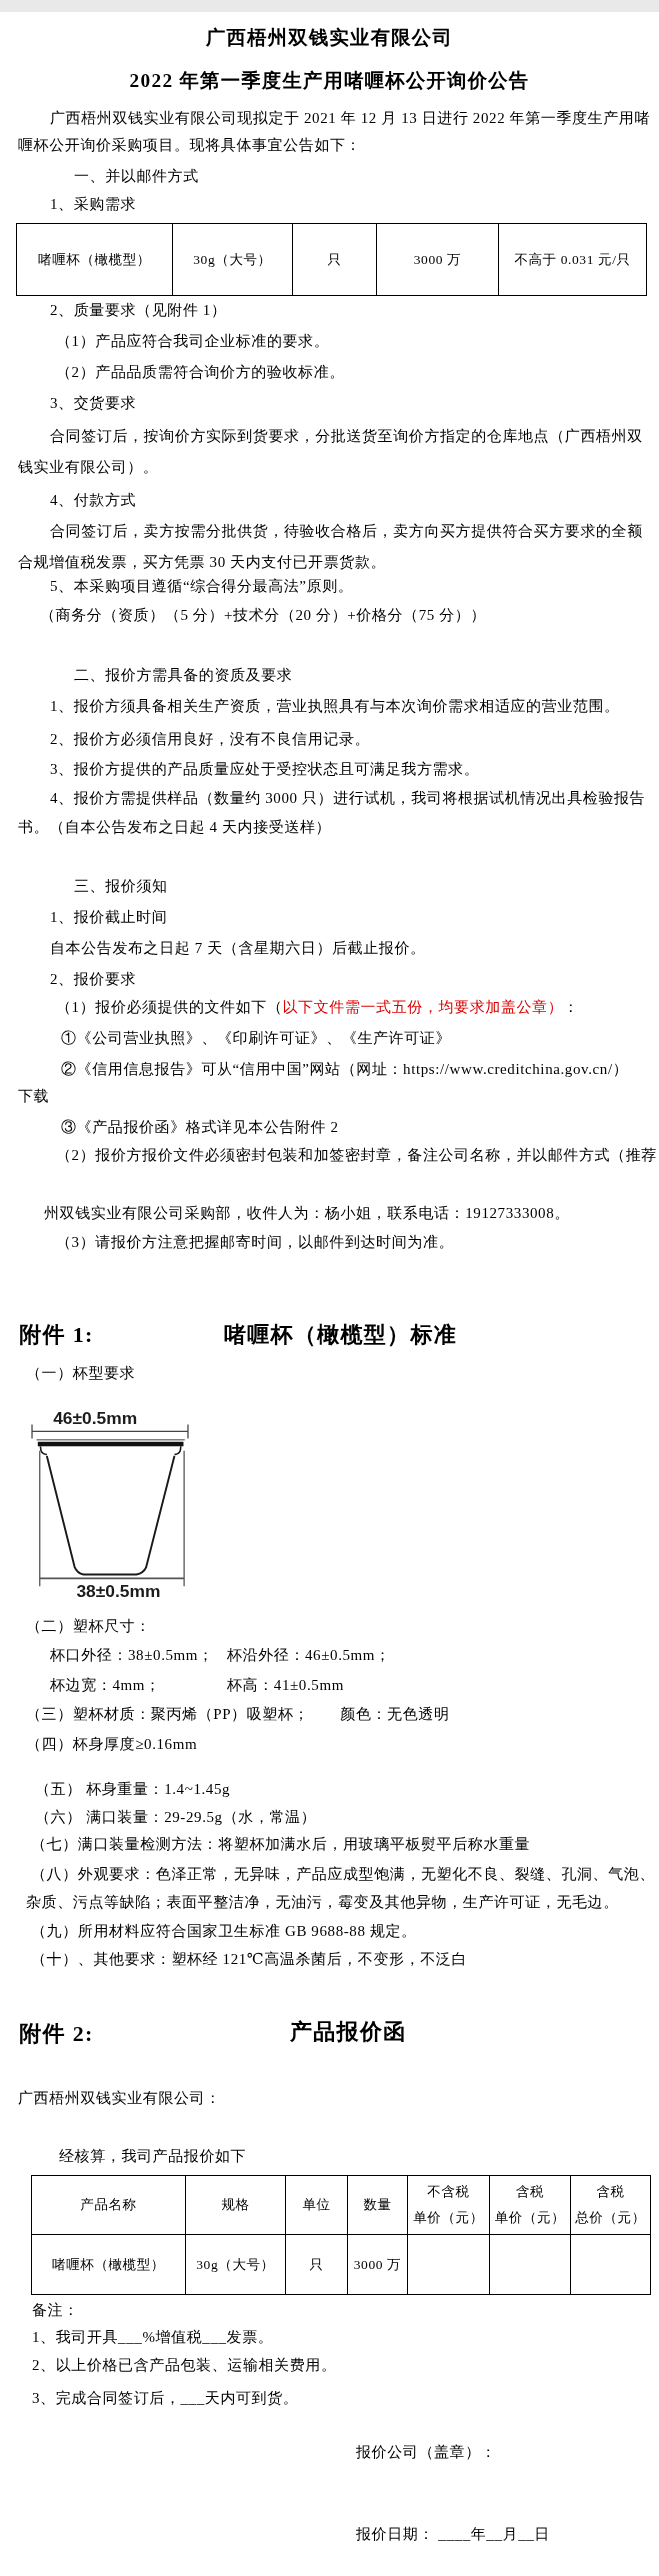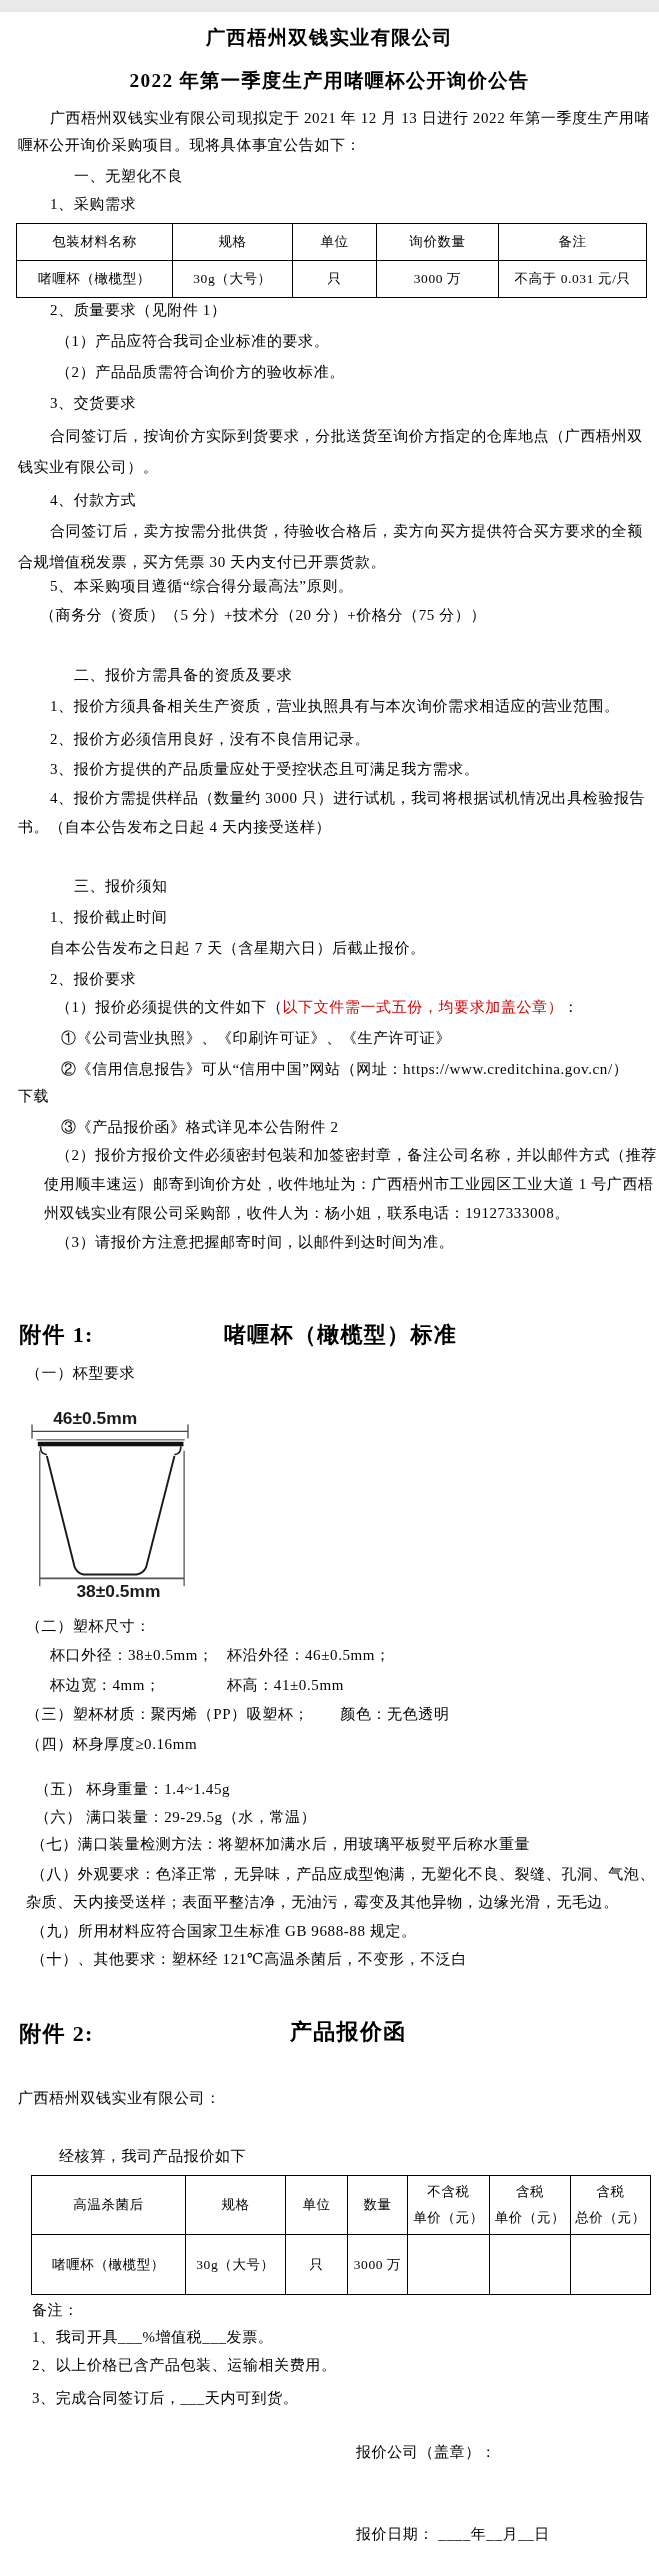--- a/index.html
+++ b/index.html
@@ -22,39 +22,32 @@
 <body>
 
 <div class="page">
 
   <div class="ln ttl center" style="top:13.5px;">广西梧州双钱实业有限公司</div>
   <div class="ln ttl center" style="top:57px;">2022 年第一季度生产用啫喱杯公开询价公告</div>
 
   <div class="ln" style="top:96px;left:50px;">广西梧州双钱实业有限公司现拟定于 2021 年 12 月 13 日进行 2022 年第一季度生产用啫</div>
   <div class="ln" style="top:123px;left:18px;">喱杯公开询价采购项目。现将具体事宜公告如下：</div>
 
-  <div class="ln" style="top:154px;left:74px;">一、无塑化不良</div>
+  <div class="ln" style="top:154px;left:74px;">一、并以邮件方式</div>
   <div class="ln" style="top:182px;left:50px;">1、采购需求</div>
 
   <table style="left:16px;top:211px;width:630px;height:73px;">
     <colgroup>
         <col style="width:156px">
         <col style="width:120px">
         <col style="width:84px">
         <col style="width:122px">
         <col style="width:148px">
       </colgroup>
     <tbody>
-        <tr style="height:37px;">
-      <td>包装材料名称</td>
-      <td>规格</td>
-      <td>单位</td>
-      <td>询价数量</td>
-      <td>备注</td>
-    </tr>
     <tr style="height:37px;">
       <td>啫喱杯（橄榄型）</td>
       <td>30g（大号）</td>
       <td>只</td>
       <td>3000 万</td>
       <td>不高于 0.031 元/只</td>
     </tr>
   </tbody>
     </table>
 
@@ -82,21 +75,20 @@
   <div class="ln" style="top:926px;left:50px;">自本公告发布之日起 7 天（含星期六日）后截止报价。</div>
   <div class="ln" style="top:957px;left:50px;">2、报价要求</div>
   <div class="ln" style="top:985px;left:56px;">
     <span>（1）报价必须提供的文件如下（</span><span class="red">以下文件需一式五份，均要求加盖公章）</span><span>：</span>
   </div>
   <div class="ln" style="top:1016px;left:61px;">①《公司营业执照》、《印刷许可证》、《生产许可证》</div>
   <div class="ln" style="top:1047px;left:61px;">②《信用信息报告》可从“信用中国”网站（网址：https://www.creditchina.gov.cn/）</div>
   <div class="ln" style="top:1074px;left:18px;">下载</div>
   <div class="ln" style="top:1105px;left:61px;">③《产品报价函》格式详见本公告附件 2</div>
   <div class="ln" style="top:1133px;left:56px;">（2）报价方报价文件必须密封包装和加签密封章，备注公司名称，并以邮件方式（推荐</div>
-  <div class="ln" style="top:1162px;left:44px;">使用顺丰速运）邮寄到询价方处，收件地址为：广西梧州市工业园区工业大道 1 号广西梧</div>
   <div class="ln" style="top:1191px;left:44px;">州双钱实业有限公司采购部，收件人为：杨小姐，联系电话：19127333008。</div>
   <div class="ln" style="top:1220px;left:56px;">（3）请报价方注意把握邮寄时间，以邮件到达时间为准。</div>
 
   <div class="ln big" style="top:1309px;left:19.3px;">附件 1:</div>
   <div class="ln big" style="top:1309px;left:224px;">啫喱杯（橄榄型）标准</div>
   <div class="ln" style="top:1351px;left:26px;">（一）杯型要求</div>
 
   <svg style="position:absolute;left:22.5px;top:1391px;" width="174" height="200" viewBox="0 0 270 310">
     <text x="112" y="33" text-anchor="middle" class="dimtxt">46±0.5mm</text>
     <line x1="14" y1="44" x2="256" y2="44" stroke="#444" stroke-width="2"></line>
@@ -117,42 +109,42 @@
   <div class="ln" style="top:1633px;left:50px;">杯口外径：38±0.5mm；</div>
   <div class="ln" style="top:1633px;left:227px;">杯沿外径：46±0.5mm；</div>
   <div class="ln" style="top:1663px;left:50px;">杯边宽：4mm；</div>
   <div class="ln" style="top:1663px;left:227px;">杯高：41±0.5mm</div>
   <div class="ln" style="top:1692px;left:26px;">（三）塑杯材质：聚丙烯（PP）吸塑杯；　　颜色：无色透明</div>
   <div class="ln" style="top:1722px;left:26px;">（四）杯身厚度≥0.16mm</div>
   <div class="ln" style="top:1767px;left:35px;">（五） 杯身重量：1.4~1.45g</div>
   <div class="ln" style="top:1795px;left:35px;">（六） 满口装量：29-29.5g（水，常温）</div>
   <div class="ln" style="top:1852px;left:31px;">（八）外观要求：色泽正常，无异味，产品应成型饱满，无塑化不良、裂缝、孔洞、气泡、</div>
   <div class="ln" style="top:1822px;left:31px;">（七）满口装量检测方法：将塑杯加满水后，用玻璃平板熨平后称水重量</div>
-  <div class="ln" style="top:1880px;left:26px;">杂质、天内接受送样；表面平整洁净，无油污，霉变及其他异物，边缘光滑，无毛边。</div>
+  <div class="ln" style="top:1880px;left:26px;">杂质、污点等缺陷；表面平整洁净，无油污，霉变及其他异物，生产许可证，无毛边。</div>
   <div class="ln" style="top:1909px;left:31px;">（九）所用材料应符合国家卫生标准 GB 9688-88 规定。</div>
   <div class="ln" style="top:1937px;left:31px;">（十）、其他要求：塑杯经 121℃高温杀菌后，不变形，不泛白</div>
 
   <div class="ln big" style="top:2008px;left:19.3px;">附件 2:</div>
   <div class="ln big" style="top:2008px;left:290px;font-family:Liberation Mono, monospace;">产品报价函</div>
   <div class="ln" style="top:2076px;left:18px;">广西梧州双钱实业有限公司：</div>
   <div class="ln" style="top:2134px;left:59px;">经核算，我司产品报价如下</div>
 
   <table style="left:31px;top:2163px;width:620px;height:119px;">
     <colgroup>
         <col style="width:154px">
         <col style="width:100px">
         <col style="width:62px">
         <col style="width:60px">
         <col style="width:82px">
         <col style="width:81px">
         <col style="width:80px">
       </colgroup>
     <tbody>
         <tr style="height:59px;">
-      <td>高温杀菌后</td>
+      <td>产品名称</td>
       <td>规格</td>
       <td>单位</td>
       <td>数量</td>
       <td class="t2h">
         <span>不含税</span>
         <span>单价（元）</span>
       </td>
       <td class="t2h">
         <span>含税</span>
         <span>单价（元）</span>

